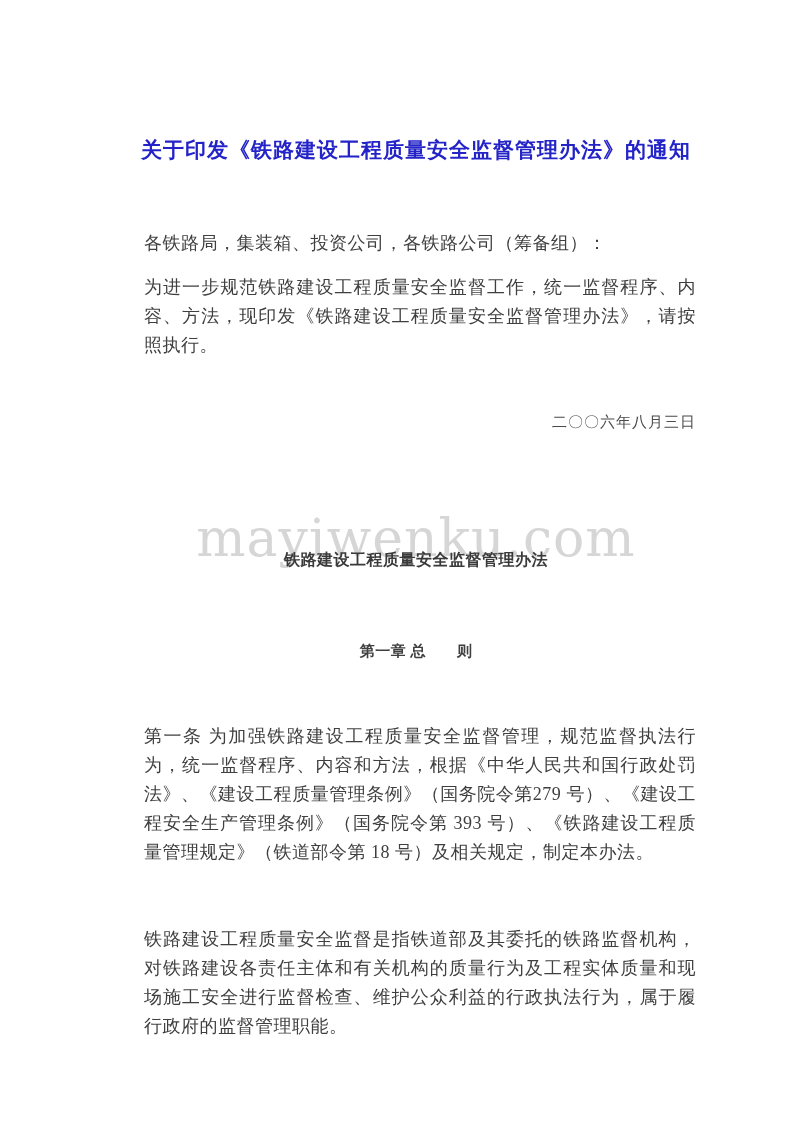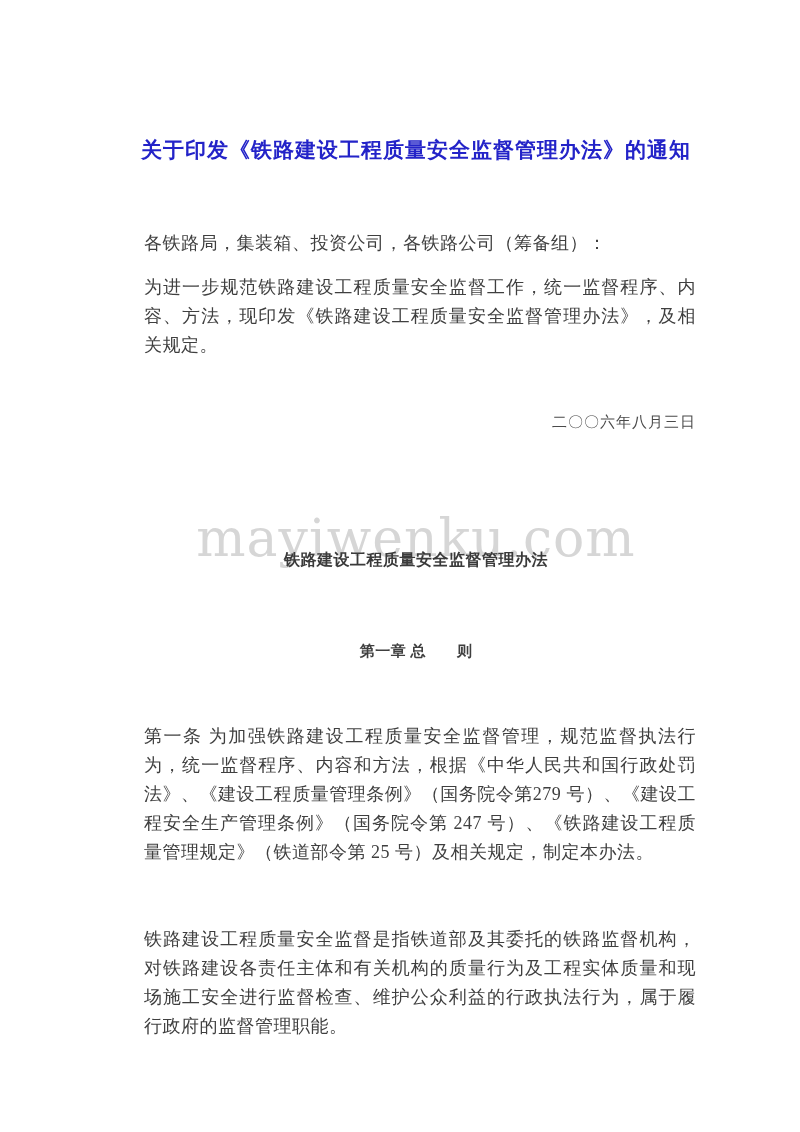--- a/index.html
+++ b/index.html
@@ -88,28 +88,28 @@
 </style>
 </head>
 <body>
 
 <div class="page">
 
   <h1 class="notice-title">关于印发《铁路建设工程质量安全监督管理办法》的通知</h1>
 
   <p class="para salutation">各铁路局，集装箱、投资公司，各铁路公司（筹备组）：</p>
 
-  <p class="para notice-body">为进一步规范铁路建设工程质量安全监督工作，统一监督程序、内容、方法，现印发《铁路建设工程质量安全监督管理办法》，及相关规定。</p>
+  <p class="para notice-body">为进一步规范铁路建设工程质量安全监督工作，统一监督程序、内容、方法，现印发《铁路建设工程质量安全监督管理办法》，请按照执行。</p>
 
   <p class="issue-date">二〇〇六年八月三日</p>
 
   <div class="watermark">mayiwenku.com</div>
 
   <h2 class="reg-title">铁路建设工程质量安全监督管理办法</h2>
 
   <h3 class="chapter-heading">第一章 总　　则</h3>
 
-  <p class="para article-1">第一条 为加强铁路建设工程质量安全监督管理，规范监督执法行为，统一监督程序、内容和方法，根据《中华人民共和国行政处罚法》、《建设工程质量管理条例》（国务院令第279 号）、《建设工程安全生产管理条例》（国务院令第 247 号）、《铁路建设工程质量管理规定》（铁道部令第 25 号）及相关规定，制定本办法。</p>
+  <p class="para article-1">第一条 为加强铁路建设工程质量安全监督管理，规范监督执法行为，统一监督程序、内容和方法，根据《中华人民共和国行政处罚法》、《建设工程质量管理条例》（国务院令第279 号）、《建设工程安全生产管理条例》（国务院令第 393 号）、《铁路建设工程质量管理规定》（铁道部令第 18 号）及相关规定，制定本办法。</p>
 
 
   <p class="para article-2-definition">铁路建设工程质量安全监督是指铁道部及其委托的铁路监督机构，对铁路建设各责任主体和有关机构的质量行为及工程实体质量和现场施工安全进行监督检查、维护公众利益的行政执法行为，属于履行政府的监督管理职能。</p>
 
 </div>
 
 </body></html>

